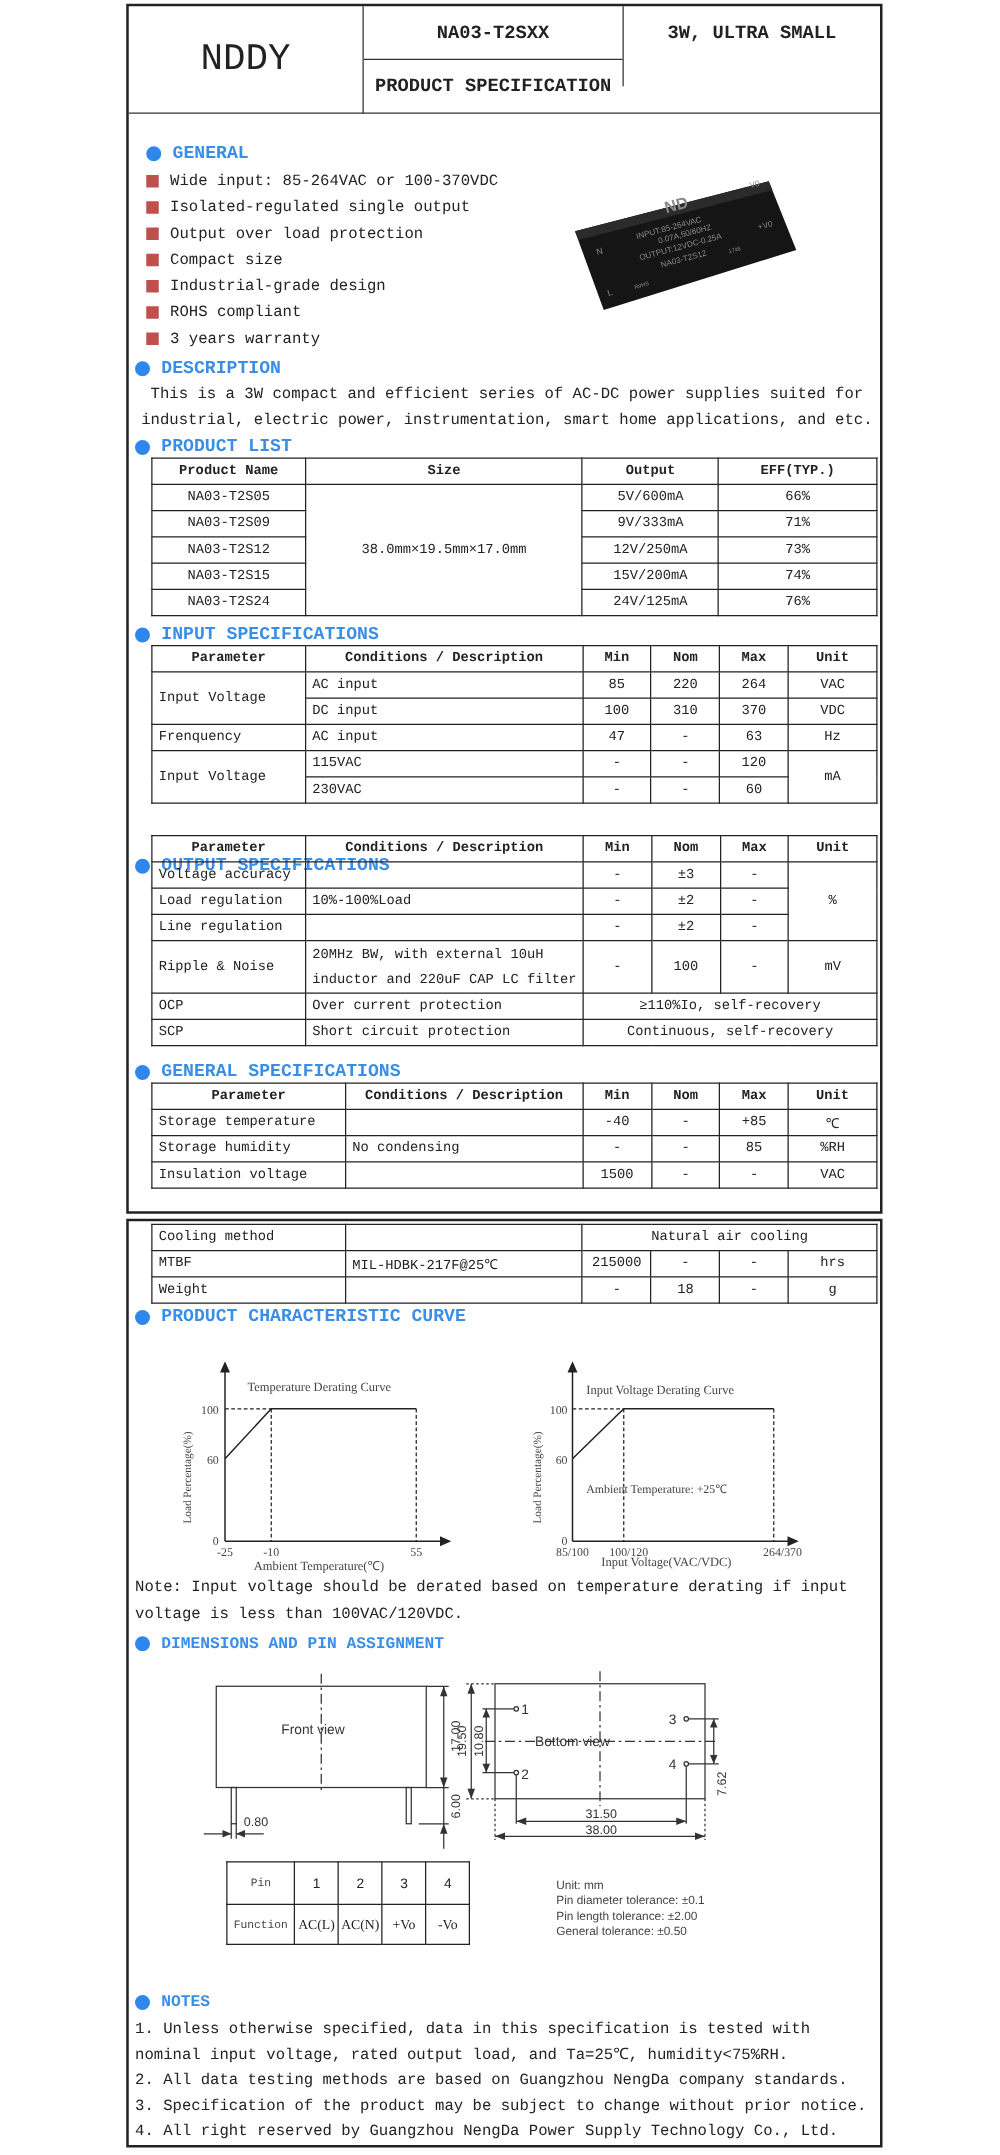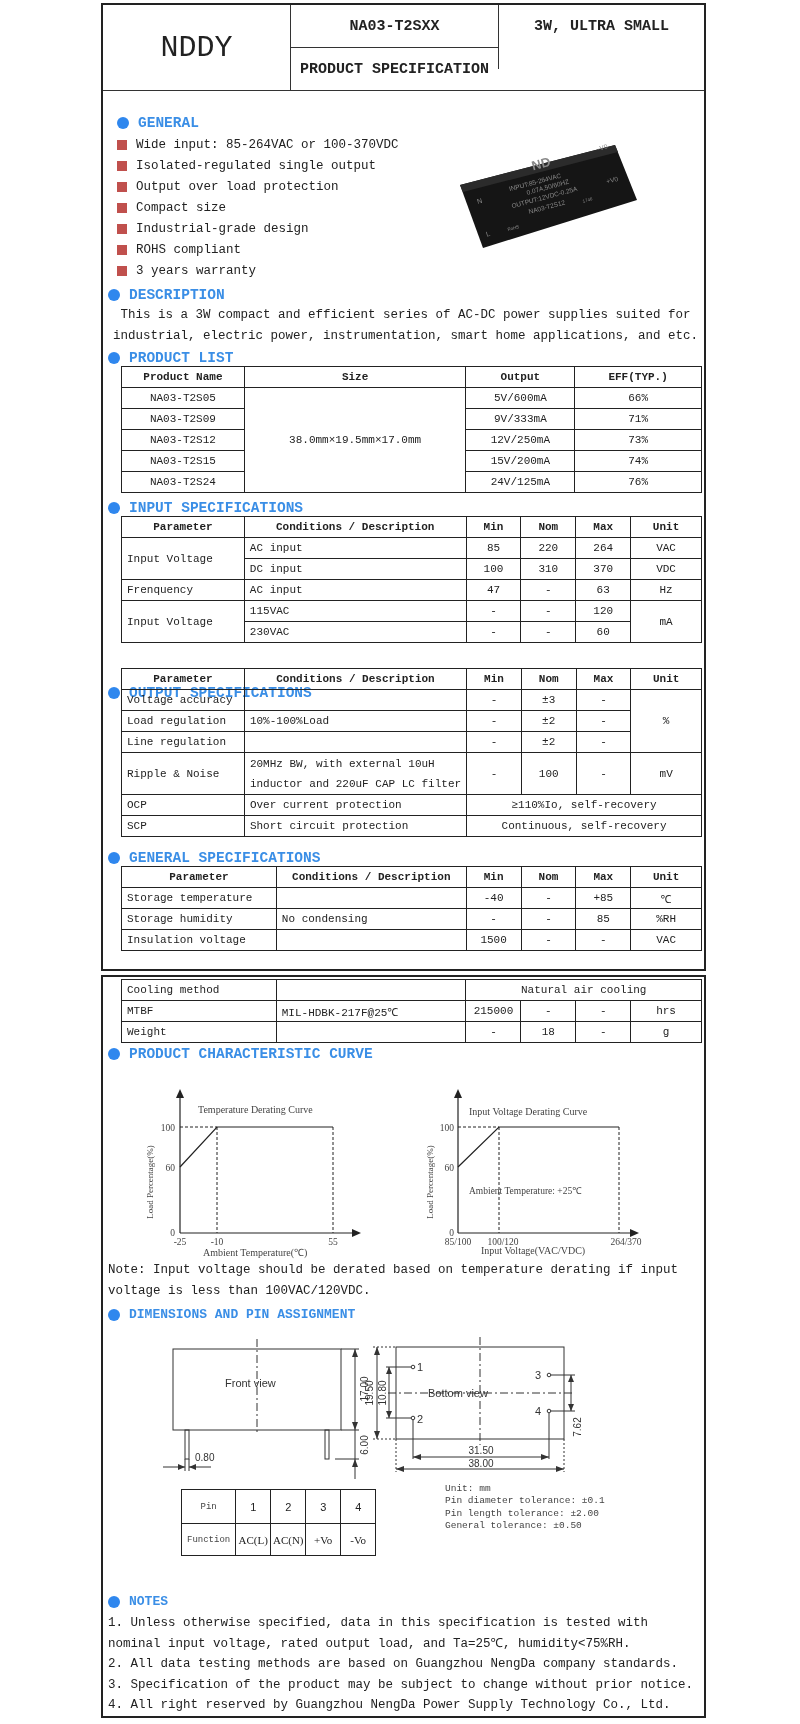--- a/index.html
+++ b/index.html
@@ -33,21 +33,21 @@
   table.t td.c { text-align: center; }
   table.t td.l { text-align: left; }
 
   .product-img { position: absolute; left: 352px; top: 135px; width: 185px; height: 110px; }
 
   .chart { position: absolute; }
   .chart svg text { font-family: "Liberation Serif", serif; fill: #444; }
 
   .dims svg text { font-family: "Liberation Sans", sans-serif; fill: #333; }
 
-  .tol { position: absolute; left: 342px; top: 506px; font-family: Liberation Mono, monospace; font-size: 9.5px; line-height: 12.3px; color: #444; }
+  .tol { position: absolute; left: 342px; top: 526px; font-family: Liberation Sans, sans-serif; font-size: 9.5px; line-height: 12.3px; color: #444; }
 
   .note { position: absolute; left: 5px; width: 598px; font-family: "Liberation Mono", monospace; font-size: 12.5px; line-height: 20.5px; }
 </style>
 </head>
 <body>
 
 <div class="frame" id="frame1">
 
   <div class="hdr">
     <div class="logo">NDDY</div>

